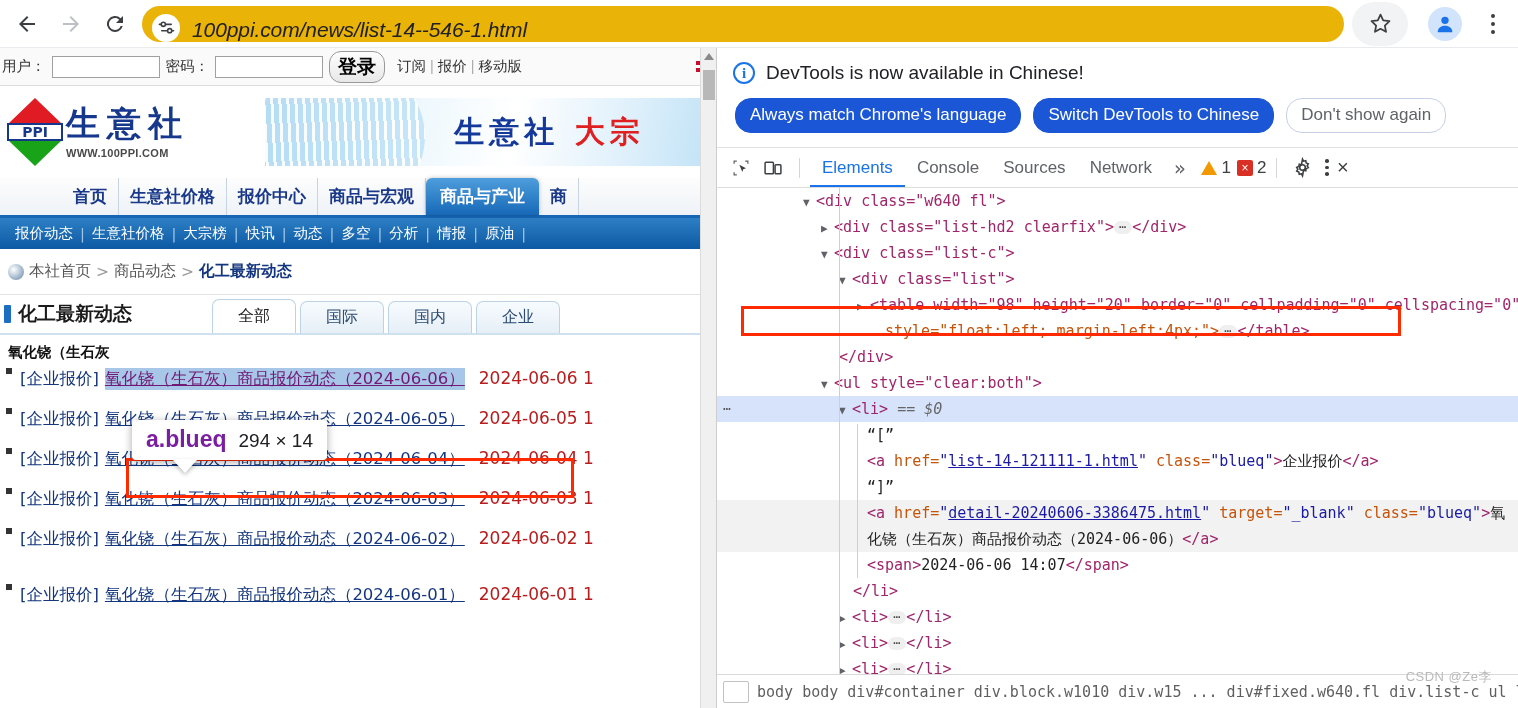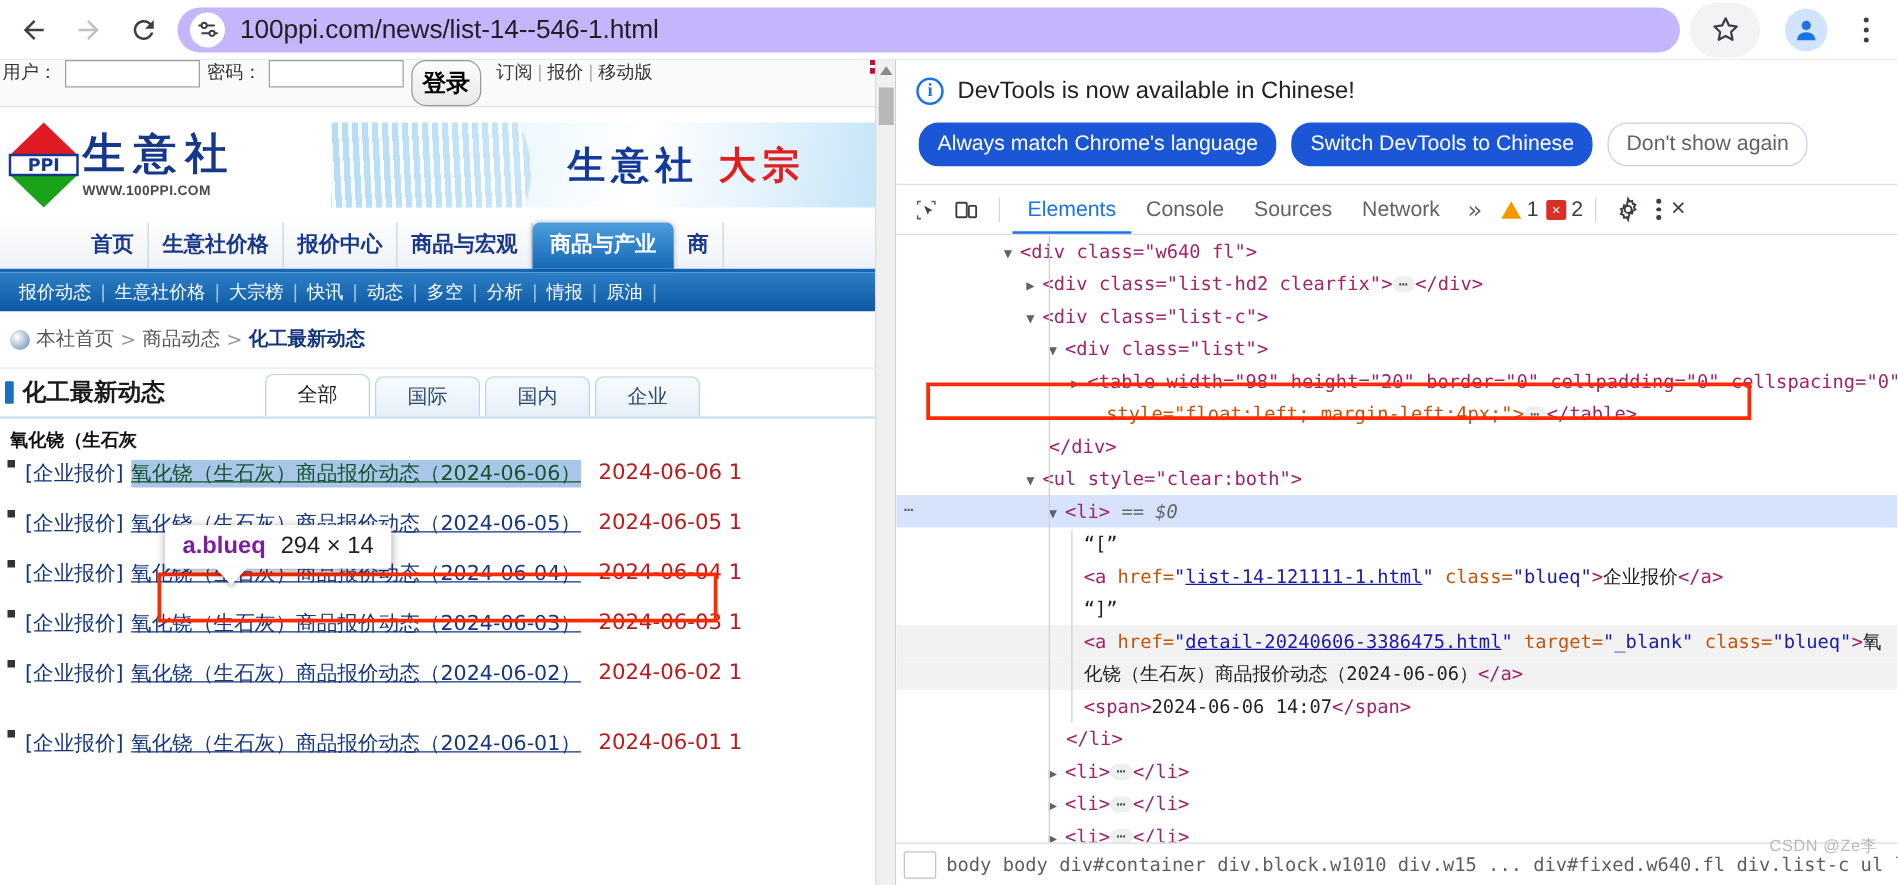--- a/index.html
+++ b/index.html
@@ -17,22 +17,22 @@
     border-bottom: 1px solid #e8eaed;
   }
   .nav-btn {
     width: 34px; height: 34px; margin-left: 10px;
     display: flex; align-items: center; justify-content: center;
     border-radius: 50%;
   }
   .nav-btn svg { display: block; }
   #omnibox {
     flex: 1; height: 36px; margin: 0 8px 0 10px;
-    background: #c4b5fd; border-radius: 18px;
-    display: flex; align-items: center; padding: 0 10px;
+    background: #eab308; border-radius: 18px;
+    display: flex; align-items: flex-end; padding: 0 10px; font-style: italic;
   }
   #site-settings-icon {
     width: 28px; height: 28px; border-radius: 50%; background: #ffffff;
     display: flex; align-items: center; justify-content: center;
     flex: 0 0 auto;
   }
   #omnibox-url {
     margin-left: 12px; font-size: 21px; color: #202124;
     font-family: "Liberation Sans", sans-serif; white-space: nowrap;
     letter-spacing: -0.1px;
@@ -56,21 +56,21 @@
   
   #page-viewport {
     position: absolute; left: 0; top: 48px; width: 716px; height: 660px;
     background: #ffffff; overflow: hidden;
     font-family: "Liberation Sans", "DejaVu Sans", sans-serif;
   }
   
   #site-topbar {
     height: 38px; width: 716px; background: #fafafa;
     border-bottom: 1px solid #dddddd;
-    display: flex; padding-left: 2px; gap: 6px;
+    display: flex; align-items: center; padding-left: 2px; gap: 6px;
     font-size: 14.5px; color: #333;
   }
   #site-topbar .lbl { color: #333; }
   #site-topbar input {
     width: 108px; height: 22px; border: 1px solid #a0a0a0; background: #fff;
     font-size: 13px; padding: 0 3px;
   }
   #login-btn {
     border: 1px solid #999; background: linear-gradient(#fdfdfd,#e8e8e8);
     font-size: 19px; font-weight: bold; padding: 2px 8px; color: #000;
@@ -194,21 +194,21 @@
     display: flex; align-items: flex-start; gap: 6px; height: 40px;
     font-family: "DejaVu Sans", sans-serif;
   }
   .news-row .bullet { width: 6px; height: 6px; background: #333; flex: 0 0 auto; margin-right: 2px; }
   .news-row .tagwrap { font-size: 16.5px; color: #13367f; white-space: nowrap; }
   .news-row .title {
     font-size: 16.5px; color: #13367f; text-decoration: underline;
     white-space: nowrap;
   }
   .news-row .time { font-size: 17px; color: #b91c1c; white-space: nowrap; margin-left: 8px; }
-  .news-row.selected .title { background: #a8c7e8; color: #14532d; }
+  .news-row.selected .title { background: #a8c7e8; color: #701a75; }
 
   
   #page-scrollbar {
     position: absolute; right: 0; top: 0; width: 16px; height: 660px;
     background: #f0f0f0; border-left: 1px solid #dcdcdc;
   }
   #page-scrollbar .arrow-up {
     width: 0; height: 0; margin: 5px auto 0 auto;
     border-left: 5px solid transparent; border-right: 5px solid transparent;
     border-bottom: 7px solid #8a8a8a;
@@ -222,21 +222,21 @@
   #inspect-outline {
     position: absolute; left: 126px; top: 458px; width: 448px; height: 40px;
     border: 3px solid #ff2a00; pointer-events: none;
   }
   #inspect-tooltip {
     position: absolute; left: 132px; top: 420px;
     background: #ffffff; border-radius: 4px; padding: 6px 14px 7px 14px;
     box-shadow: 0 2px 8px rgba(0,0,0,.35);
     display: flex; align-items: baseline; gap: 12px; white-space: nowrap;
   }
-  #inspect-tooltip .tt-sel { font-size: 19px; font-weight: bold; color: #7b1fa2; font-family: "Liberation Sans", sans-serif; }
+  #inspect-tooltip .tt-sel { font-size: 23px; font-weight: bold; color: #7b1fa2; font-family: "Liberation Sans", sans-serif; }
   #inspect-tooltip .tt-dim { font-size: 19px; color: #202124; font-family: "Liberation Sans", sans-serif; }
   #inspect-tooltip::after {
     content: ""; position: absolute; left: 40px; bottom: -13px;
     border-left: 13px solid transparent; border-right: 13px solid transparent;
     border-top: 14px solid #ffffff;
     filter: drop-shadow(0 2px 2px rgba(0,0,0,.25));
   }
 
   
   #devtools {
@@ -321,21 +321,21 @@
   #dt-bottom-strip .crumb-ghost {
     font-family: "DejaVu Sans Mono", monospace; font-size: 15px; color: #3b3b3b;
     white-space: nowrap; padding-left: 40px; line-height: 34px; opacity: .82;
   }
   #dt-bottom-strip .crumb-box {
     position: absolute; left: 6px; top: 6px; width: 26px; height: 22px;
     border: 1px solid #c2c2c2; border-radius: 2px;
   }
 
   #watermark {
-    position: absolute; right: 16px; bottom: 22px;
+    position: absolute; right: 26px; bottom: 22px;
     font-size: 13px; color: #b9b9b9; font-family: "Liberation Sans", sans-serif;
     letter-spacing: .5px;
   }
 </style>
 </head>
 <body>
 
 <div id="root">
 
   <div id="browser-bar">

